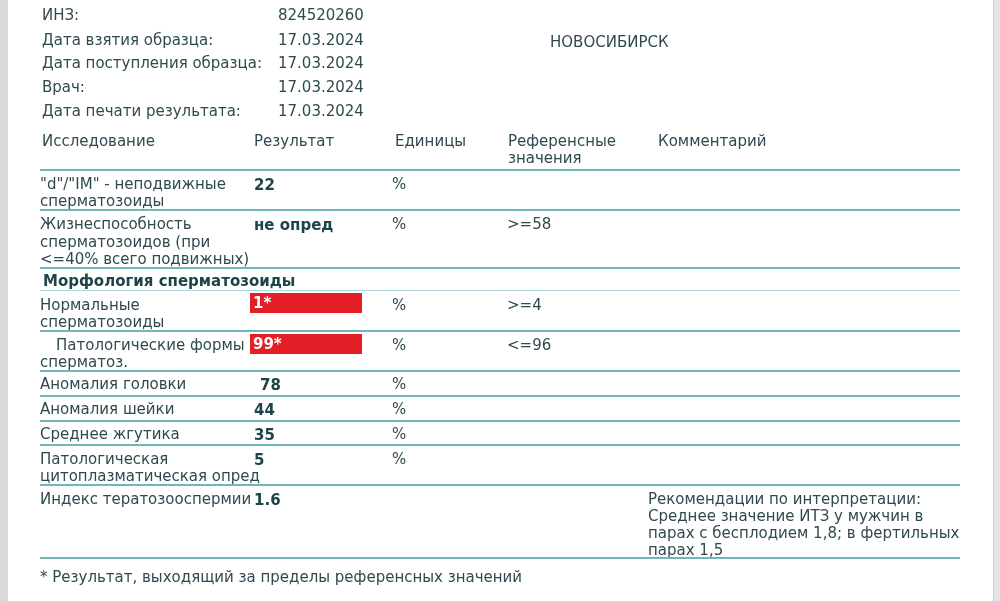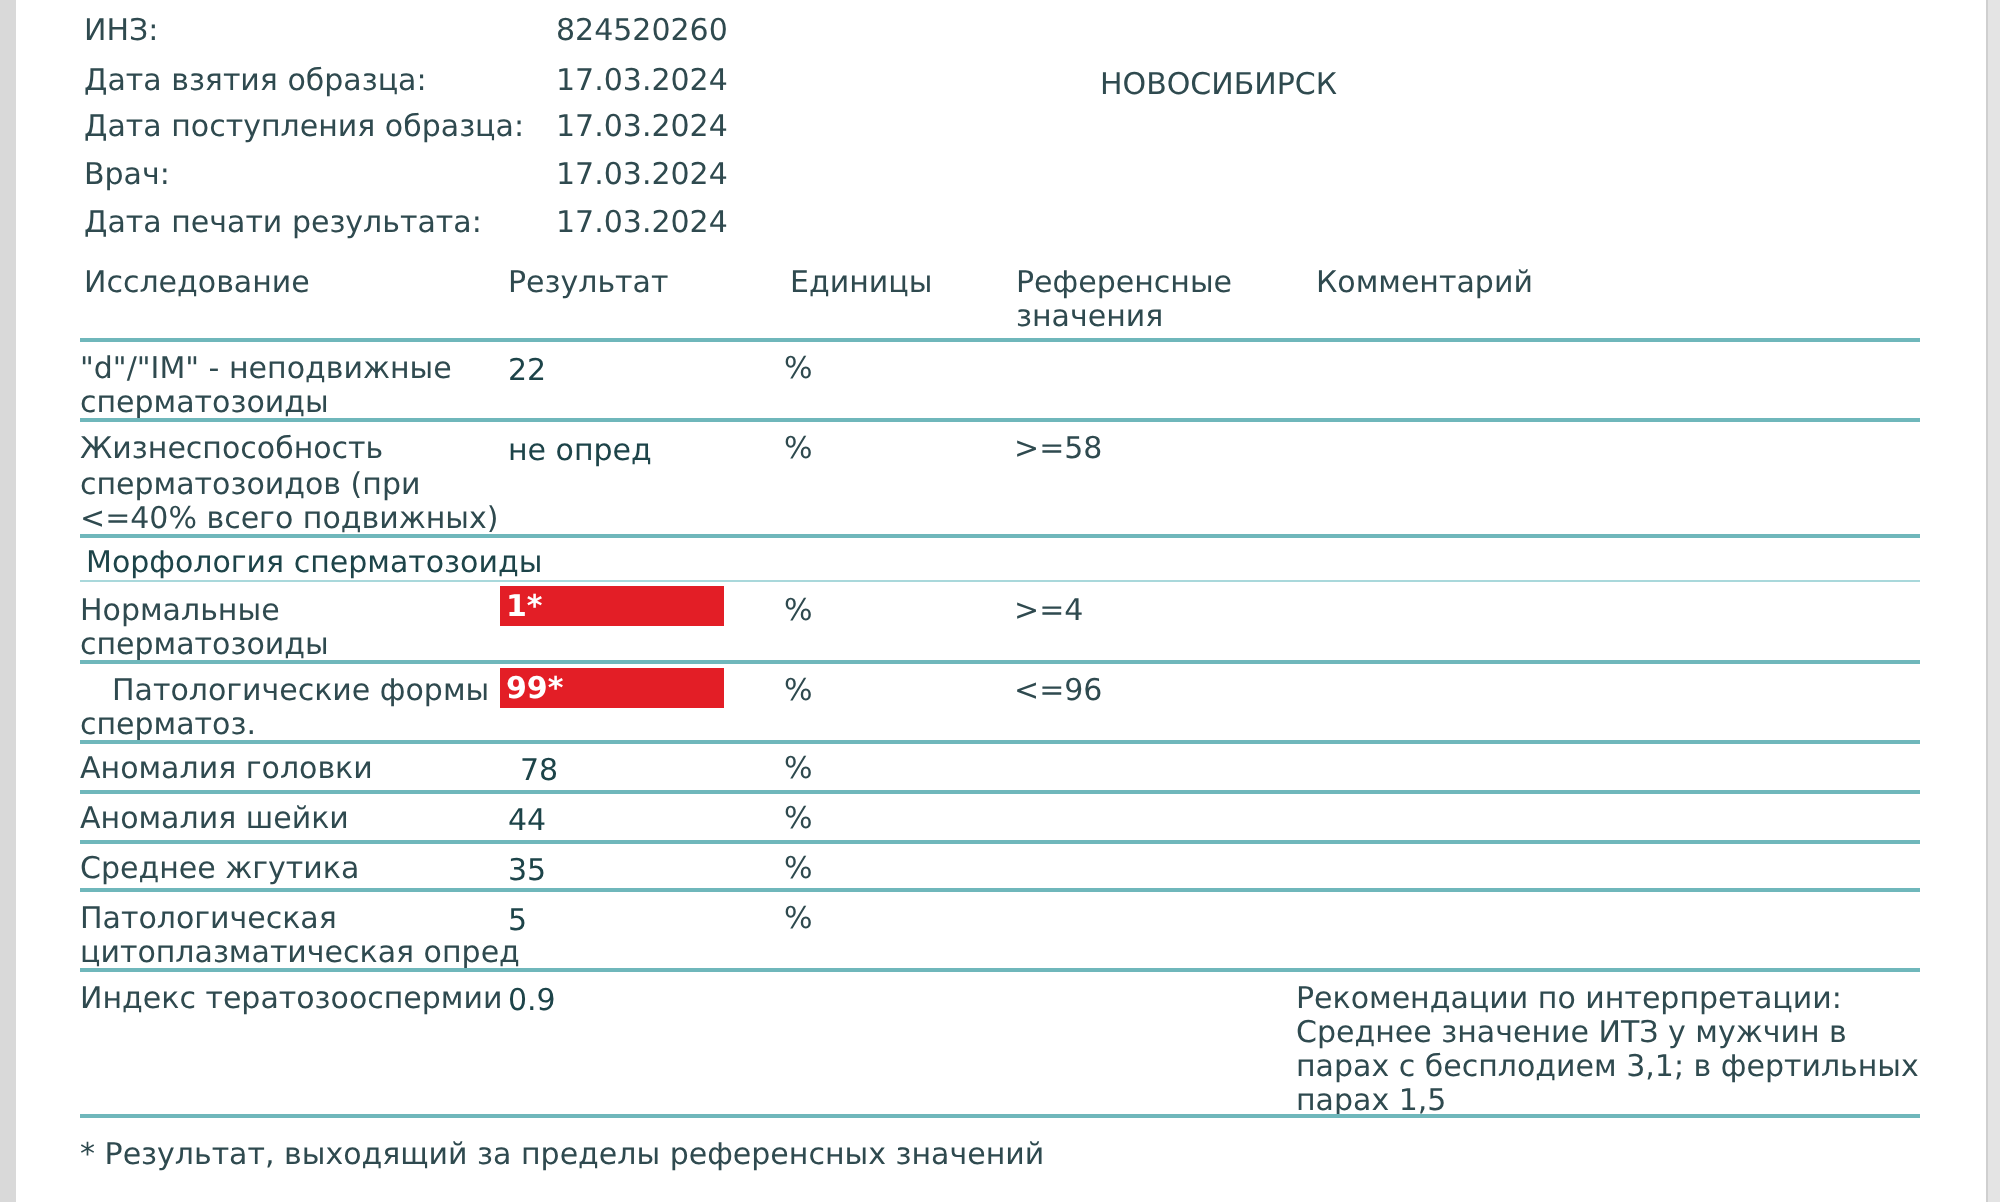--- a/index.html
+++ b/index.html
@@ -11,21 +11,21 @@
   }
   .page {
     position: absolute; left: 8px; top: 0; width: 985px; height: 601px;
     background: #ffffff;
   }
   .edge-right {
     position: absolute; left: 993px; top: 0; width: 7px; height: 601px;
     background: #e4e4e4; border-left: 1px solid #cfcfcf;
   }
   .txt { position: absolute; font-size: 15px; line-height: 18px; white-space: nowrap; color: #2f4a4f; }
-  .bold { font-weight: normal; color: #1d4449; }
+  .bold { font-weight: bold; color: #1d4449; }
   .city { position: absolute; left: 550px; top: 23px; font-size: 15px; color: #2f4a4f; margin-top: 10px; }
   .hline { position: absolute; left: 40px; width: 920px; height: 2px; background: #6fb7bb; }
   .hline.light { background: #a9d8db; height: 1px; }
   .flag {
     position: absolute; left: 250px; width: 112px; height: 20px;
     background: #e31e26; color: #ffffff; font-weight: bold; font-size: 15px;
     line-height: 20px; padding-left: 3px; box-sizing: border-box;
   }
 </style>
 </head>
@@ -119,21 +119,21 @@
 <div>
   <div class="txt" style="left:40px;top:450px">Патологическая</div>
   <div class="txt" style="left:40px;top:467px">цитоплазматическая опред</div>
   <div class="txt bold" style="left:254px;top:451px">5</div>
   <div class="txt" style="left:392px;top:450px">%</div>
 </div>
 <div class="hline" style="top:484px"></div>
 
 <div>
   <div class="txt" style="left:40px;top:490px">Индекс тератозооспермии</div>
-  <div class="txt bold" style="left:254px;top:491px">0.9</div>
+  <div class="txt bold" style="left:254px;top:491px">1.6</div>
   <div class="txt" style="left:648px;top:490px">Рекомендации по интерпретации:</div>
   <div class="txt" style="left:648px;top:507px">Среднее значение ИТЗ у мужчин в</div>
-  <div class="txt" style="left:648px;top:524px">парах с бесплодием 3,1; в фертильных</div>
+  <div class="txt" style="left:648px;top:524px">парах с бесплодием 1,8; в фертильных</div>
   <div class="txt" style="left:648px;top:541px">парах 1,5</div>
 </div>
 <div class="hline" style="top:557px"></div>
 
 <div class="txt" style="left:40px;top:568px">* Результат, выходящий за пределы референсных значений</div>
 
 </body></html>

